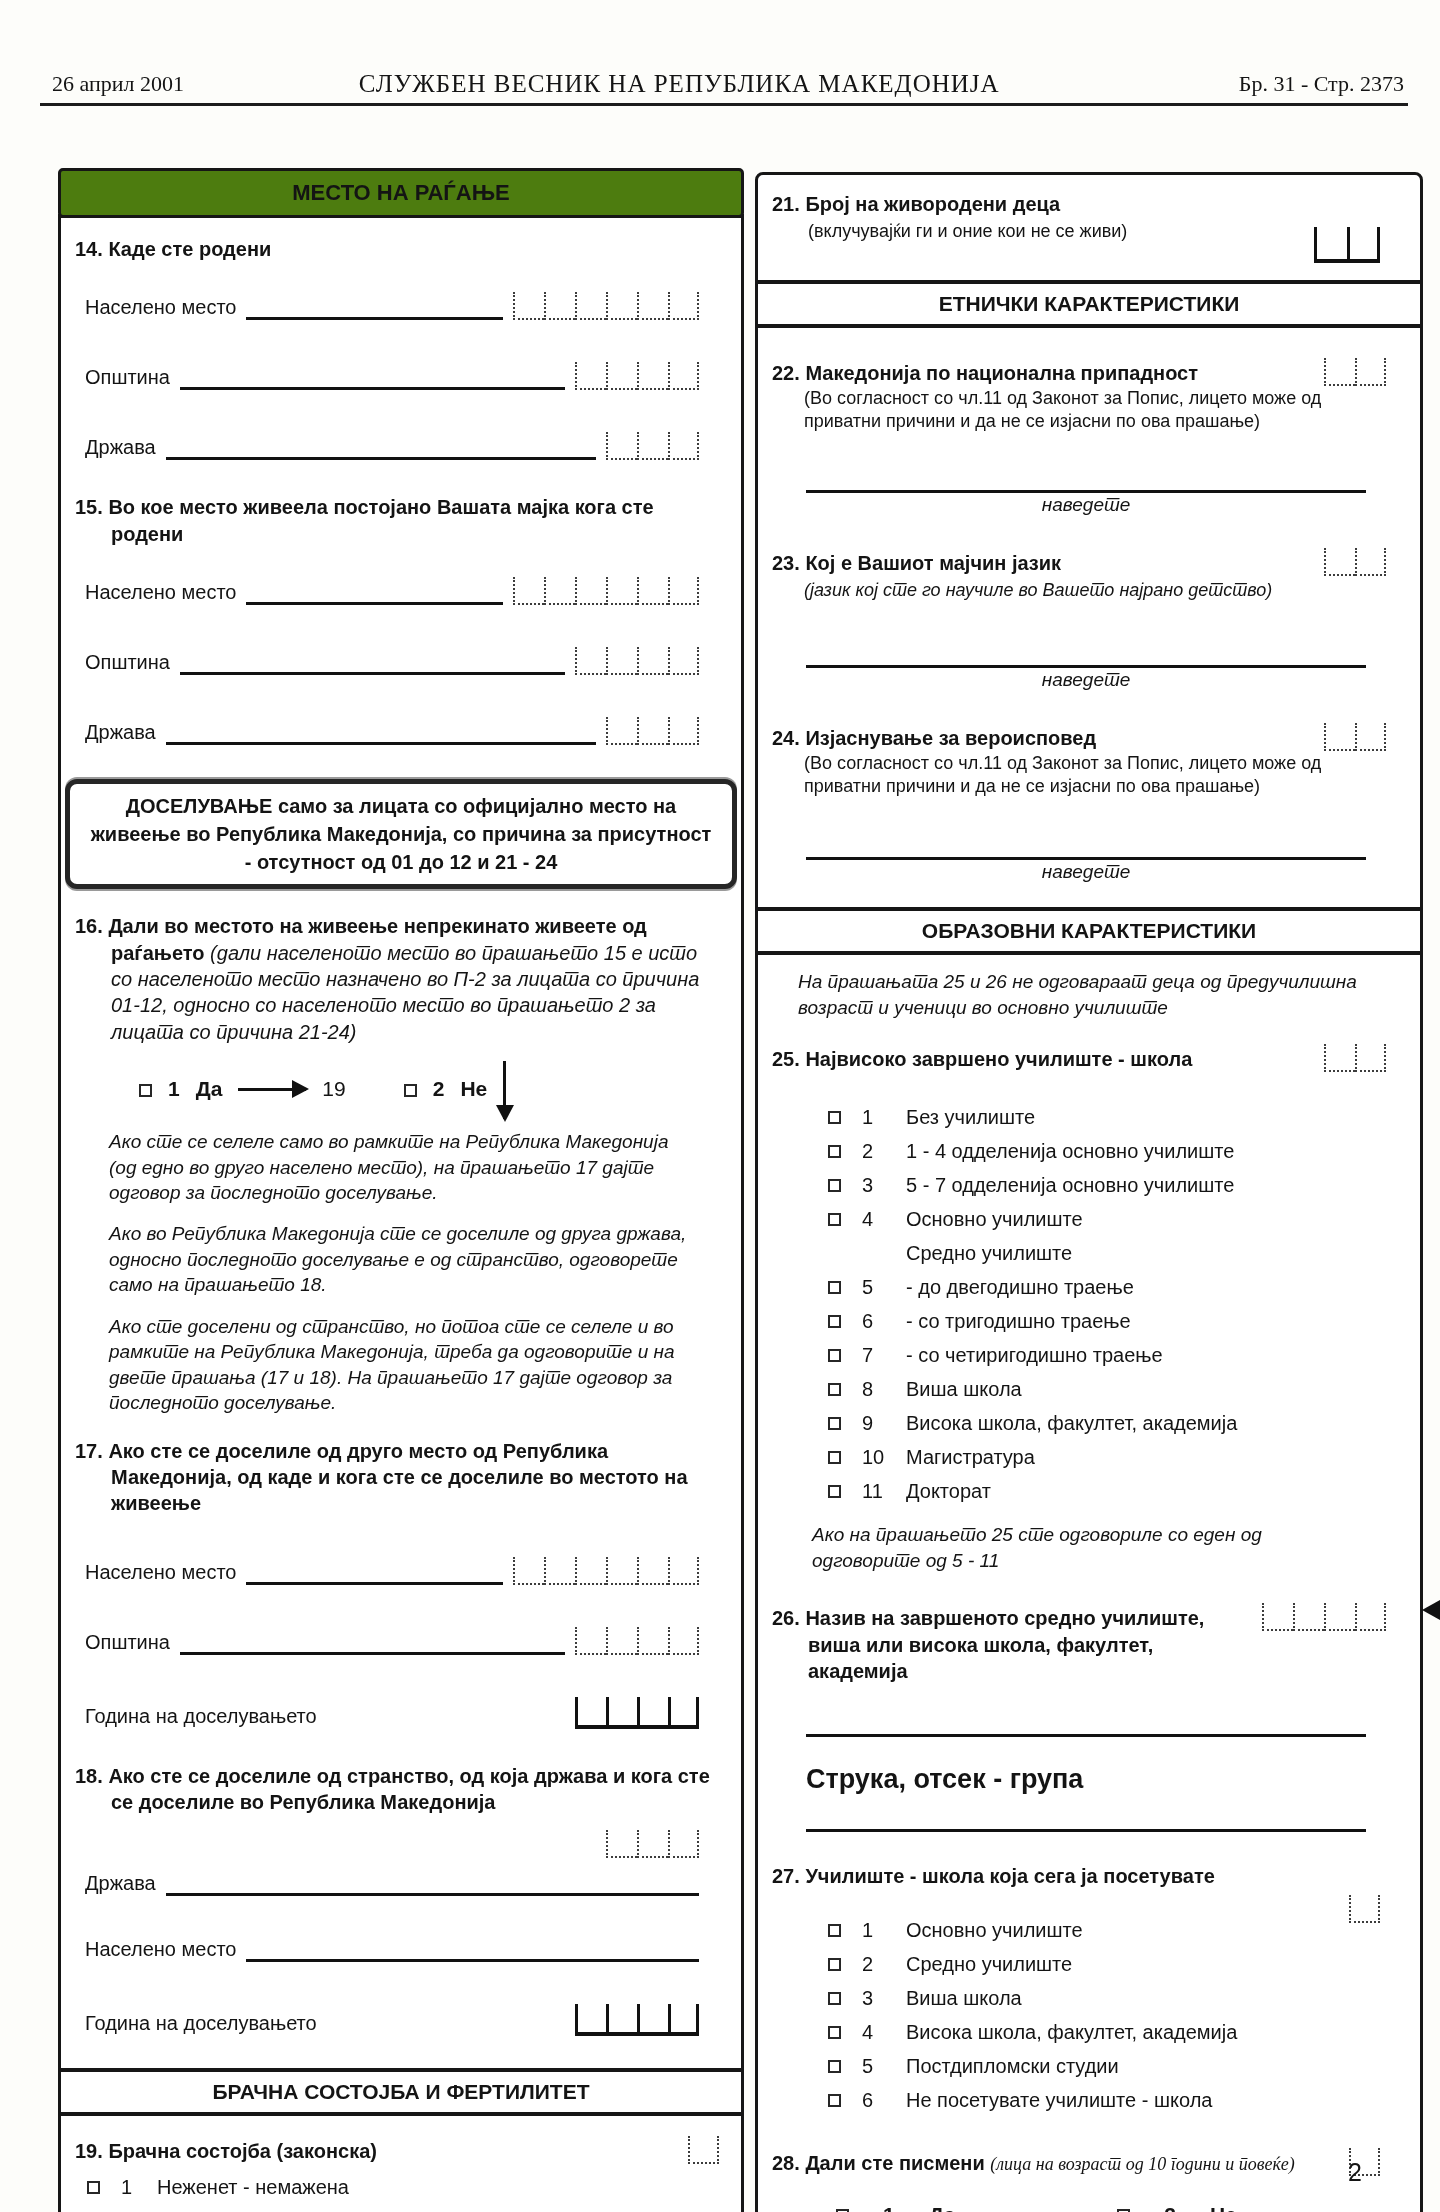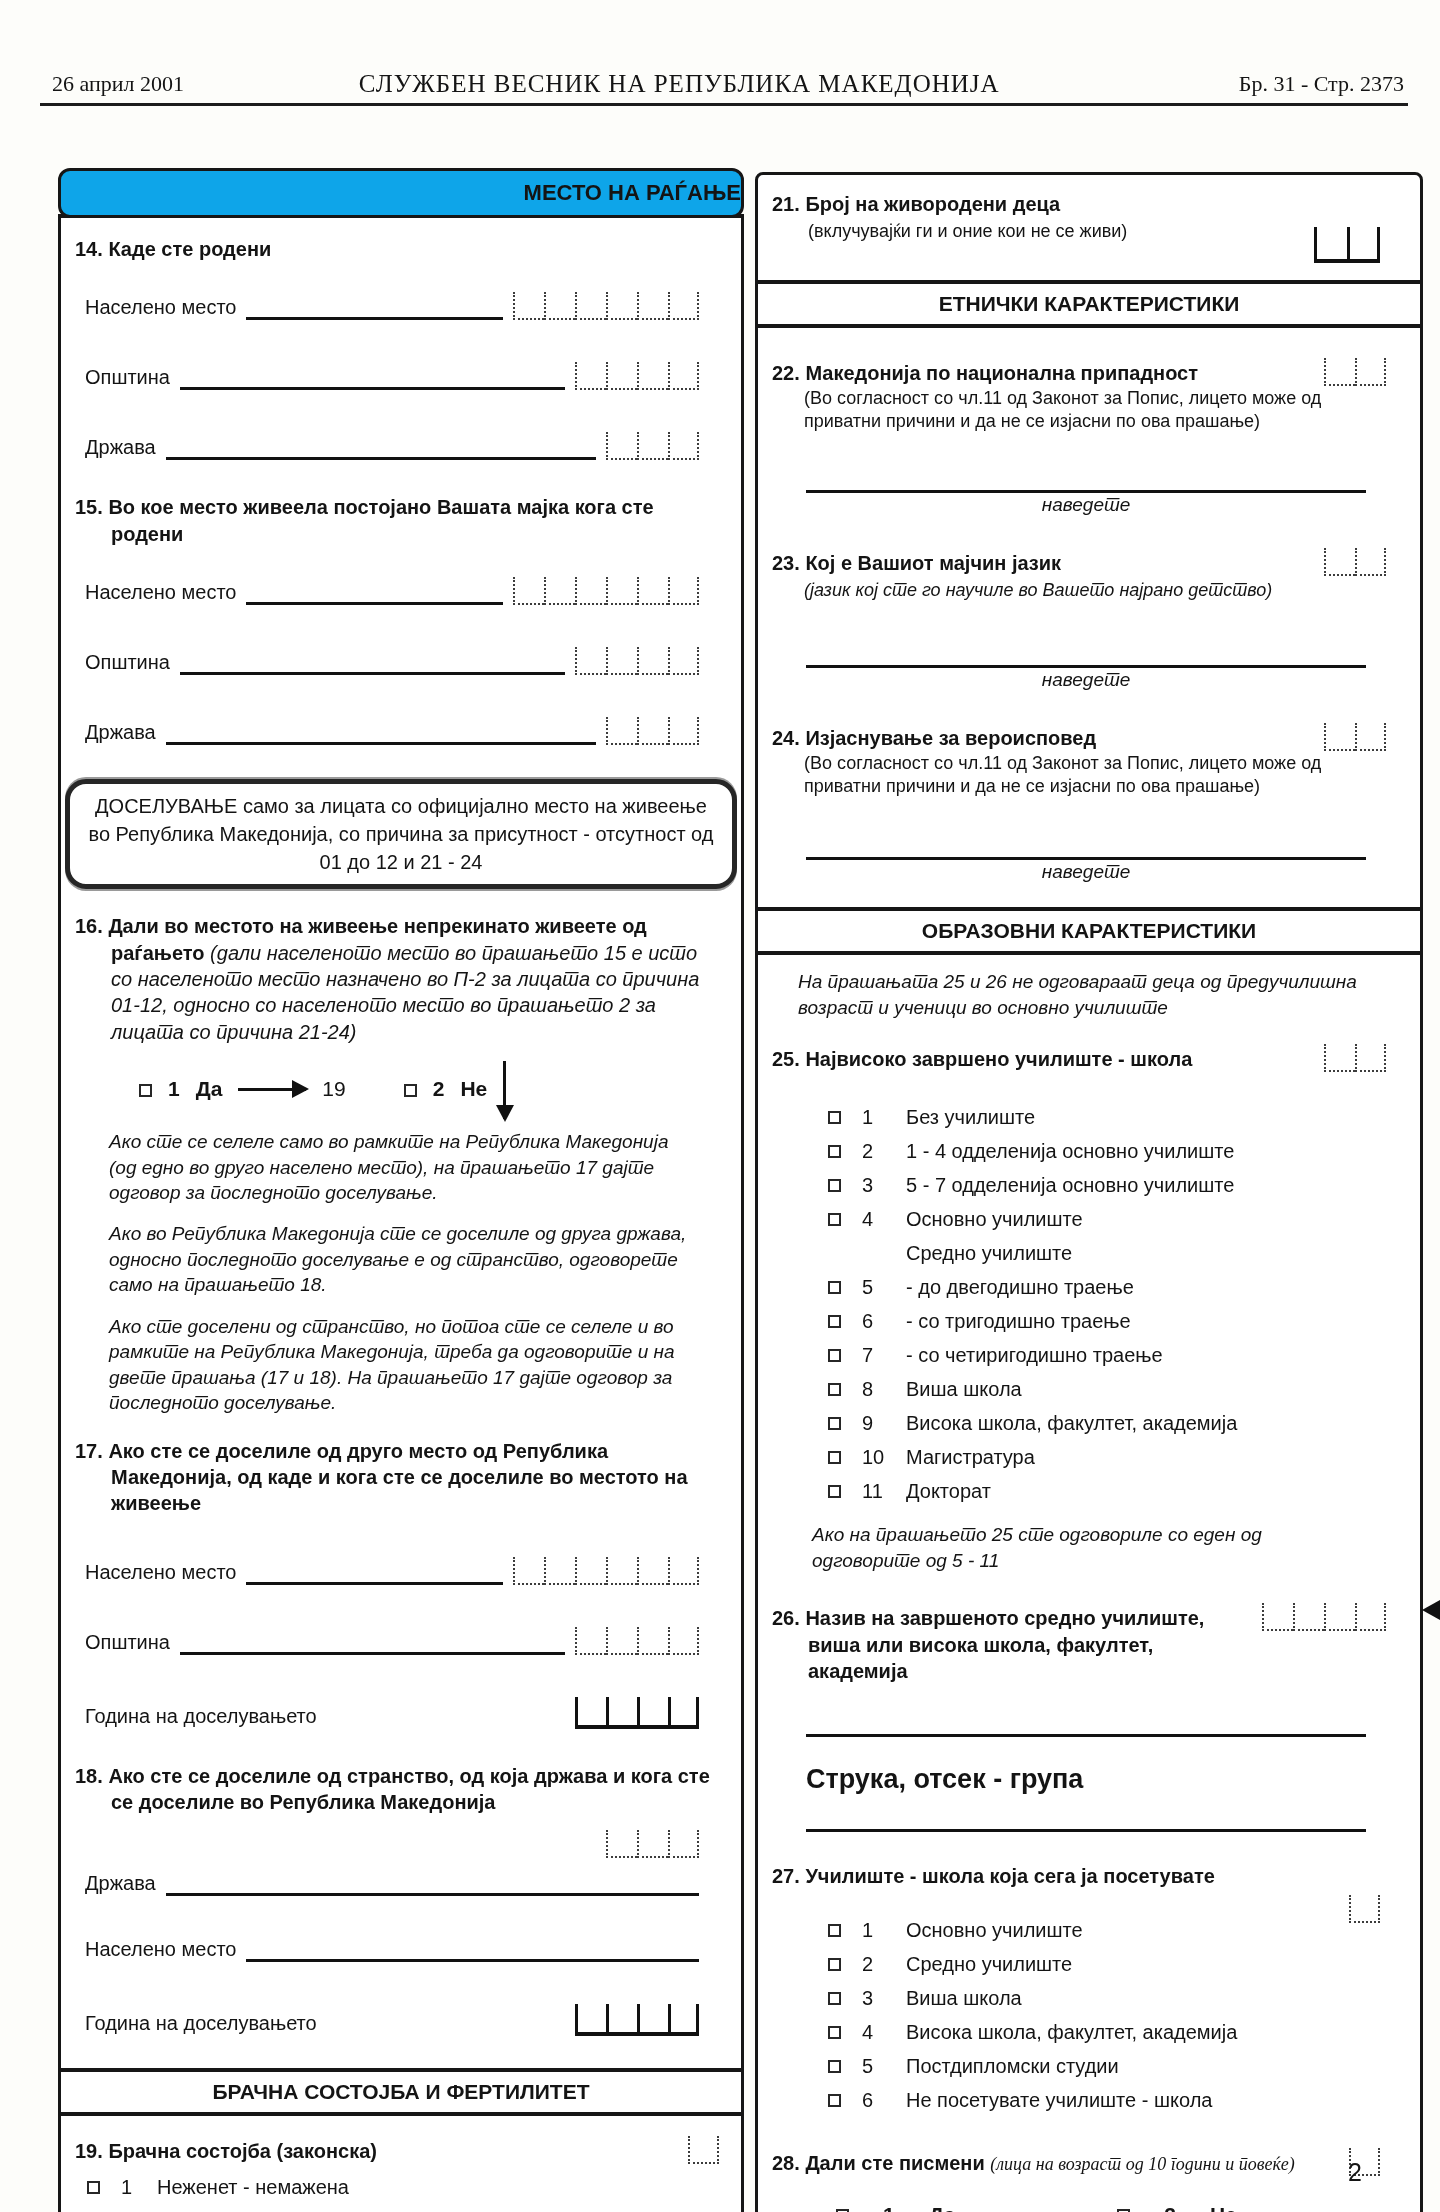--- a/index.html
+++ b/index.html
@@ -15,23 +15,23 @@
   .masthead .date { position:absolute; left:12px; bottom:6px; font-size:22px; }
   .masthead .gazette { position:absolute; left:50%; transform:translateX(-57%); bottom:5px;
     font-size:25px; letter-spacing:1px; }
   .masthead .issue { position:absolute; right:4px; bottom:6px; font-size:22px; }
 
   
   .colL { position:absolute; left:58px; top:168px; width:686px; }
   .colR { position:absolute; left:755px; top:172px; width:668px; }
 
   .strip-rounded {
-    border:3px solid #161616; border-radius:12px;
-    text-align:right; font-weight:bold; font-size:22px; padding:9px 0;
-    background:#0ea5e9; position:relative; z-index:2;
+    border:3px solid #161616; border-radius:5px;
+    text-align:center; font-weight:bold; font-size:22px; padding:9px 0;
+    background:#4d7c0f; position:relative; z-index:2;
   }
   .colL-body {
     border:3px solid #161616; border-top-width:4px; margin-top:-4px;
     border-radius:0 0 26px 26px; background:#fff; padding:6px 0 18px 0;
   }
   .colR-body {
     border:3px solid #161616; border-radius:8px; background:#fff; padding:4px 0 10px 0;
   }
   .inner-strip {
     border-top:4px solid #161616; border-bottom:4px solid #161616;
@@ -84,23 +84,23 @@
     align-self:flex-start; top:-4px; }
   .arr-d::after { content:''; position:absolute; bottom:-3px; left:-7.5px;
     border-top:17px solid #111; border-left:9px solid transparent; border-right:9px solid transparent; }
 
   
   .note { font-style:italic; font-size:19px; line-height:1.34; margin:16px 22px 6px 34px; }
   .note-center { font-style:italic; font-size:19px; line-height:1.4; text-align:center; margin:26px 30px 10px 30px; }
 
   
   .banner {
-    border:5px solid #262626; border-radius:21px; background:#fff;
+    border:5px solid #262626; border-radius:12px; background:#fff;
     box-shadow:0 2px 0 #9a9a9a, 0 -2px 0 #9a9a9a;
-    text-align:center; font-weight:normal; font-size:20px; line-height:1.4;
+    text-align:center; font-weight:bold; font-size:20px; line-height:1.4;
     padding:8px 18px; margin:12px 4px;
   }
   
   .nav-wrap { margin:26px 34px 4px 34px; }
   .nav-line { border-top:3px solid #111; height:4px; }
   .nav-cap { text-align:center; font-style:italic; font-size:19px; }
 
   .edge-arrow { position:absolute; right:-22px; width:0; height:0;
     border-right:20px solid #111; border-top:11px solid transparent; border-bottom:11px solid transparent; }
 

